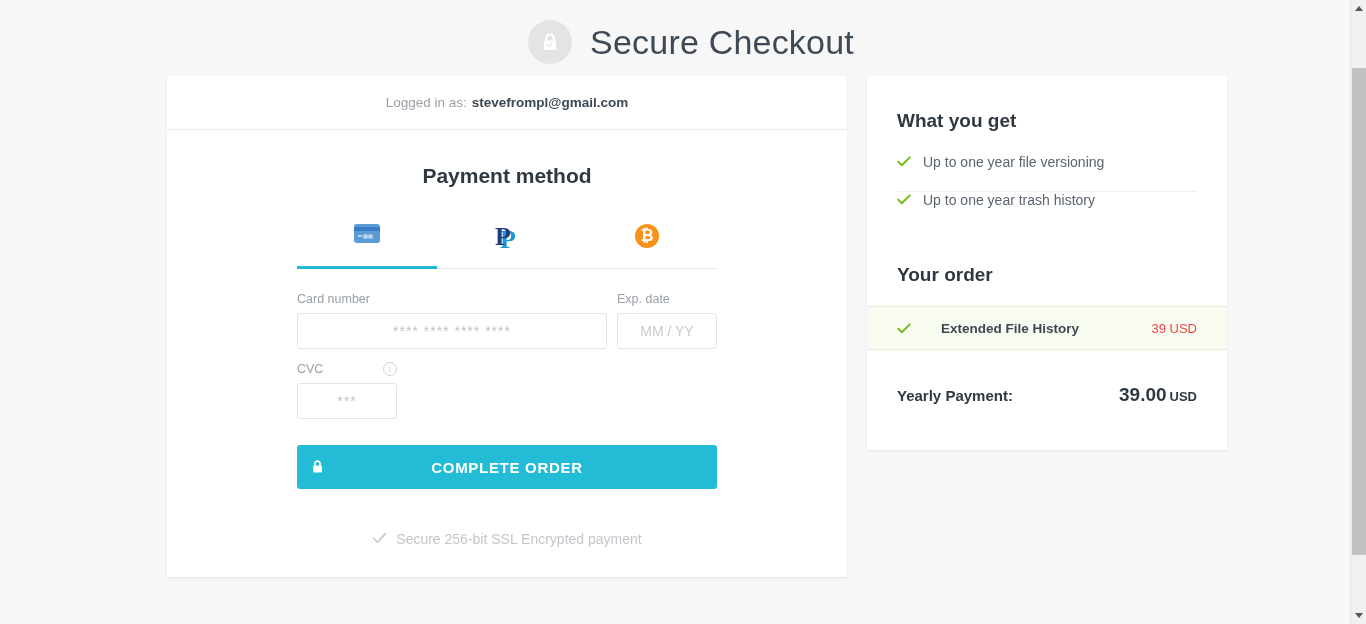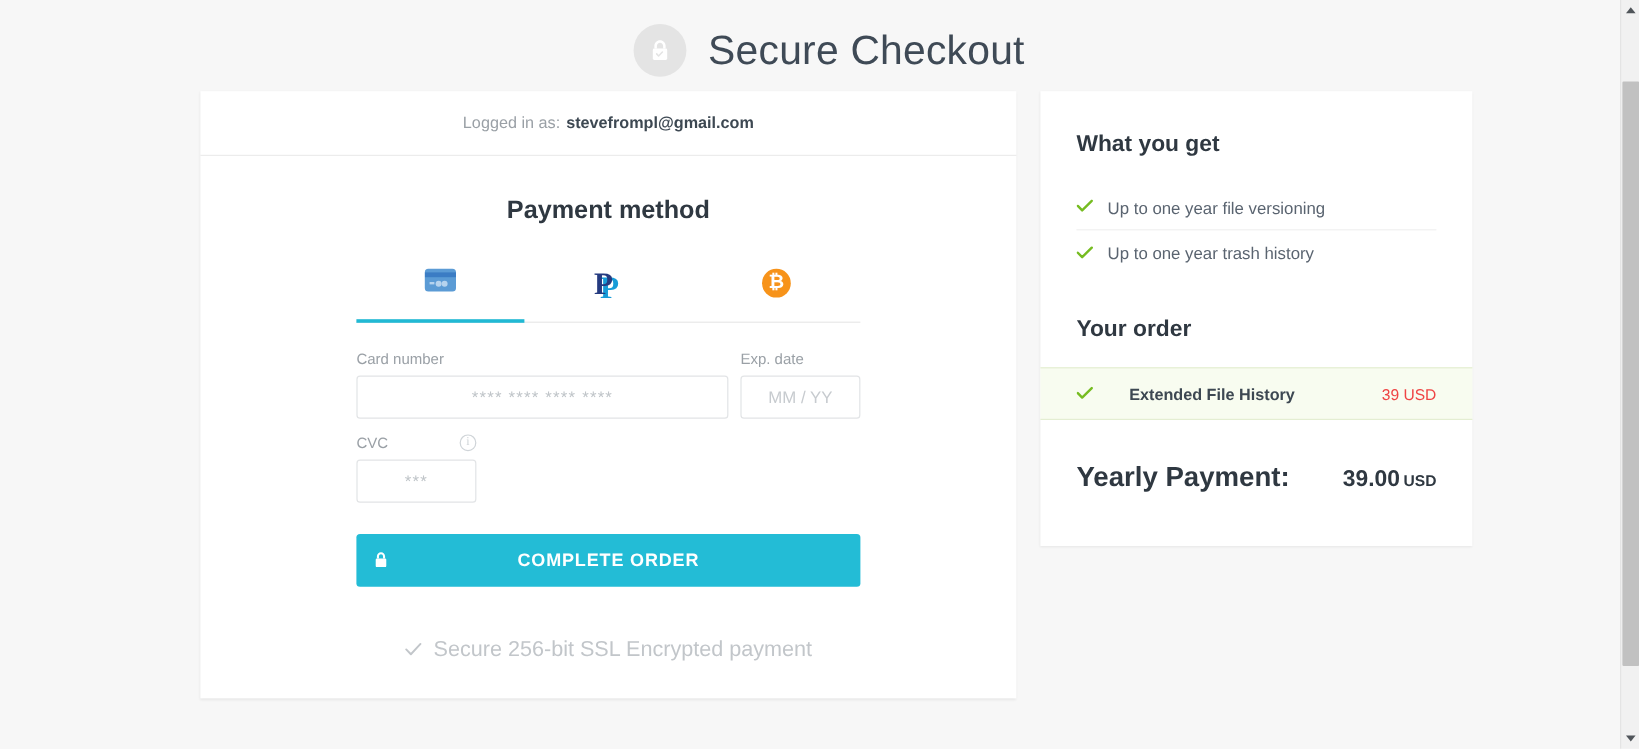--- a/index.html
+++ b/index.html
@@ -224,42 +224,41 @@
     align-items: center;
   }
 
   .ssl-note {
     margin: 42px 0 0;
     padding-bottom: 30px;
     display: flex;
     align-items: center;
     justify-content: center;
     gap: 9px;
-    font-size: 18px;
+    font-size: 14px;
     color: #c2c6ca;
   }
 
   
   .side-panel {
     width: 360px;
     background: #ffffff;
     box-shadow: 0 1px 2px rgba(0,0,0,0.07);
     padding-top: 34px;
   }
   .side-title {
     font-size: 19px;
     font-weight: bold;
     color: #2f3841;
     padding: 0 30px;
     margin-bottom: 22px;
   }
   .benefit-list { padding: 0 30px; margin-bottom: 34px; }
   .benefit-item {
     display: flex;
-    align-items: center;
     gap: 12px;
     height: 38px;
     font-size: 14px;
     color: #5a6470;
     border-bottom: 1px solid #f0f0f0;
   }
   .benefit-item:last-child { border-bottom: none; }
 
   .check-green { color: #76bc21; font-size: 15px; font-weight: bold; line-height: 1; }
 
@@ -290,21 +289,21 @@
     font-size: 13px;
     color: #ef4444;
   }
 
   .total-row {
     display: flex;
     align-items: baseline;
     justify-content: space-between;
     padding: 34px 30px 44px 30px;
   }
-  .total-label { font-size: 23px; font-weight: bold; color: #2f3841; }
+  .total-label { font-size: 15px; font-weight: bold; color: #2f3841; }
   .total-amount { font-size: 19px; font-weight: bold; color: #2f3841; }
   .total-currency { font-size: 13px; font-weight: bold; color: #2f3841; margin-left: 3px; }
 
   
   .scrollbar {
     position: absolute;
     top: 0; right: 0;
     width: 16px;
     height: 624px;
     background: #f1f1f1;

